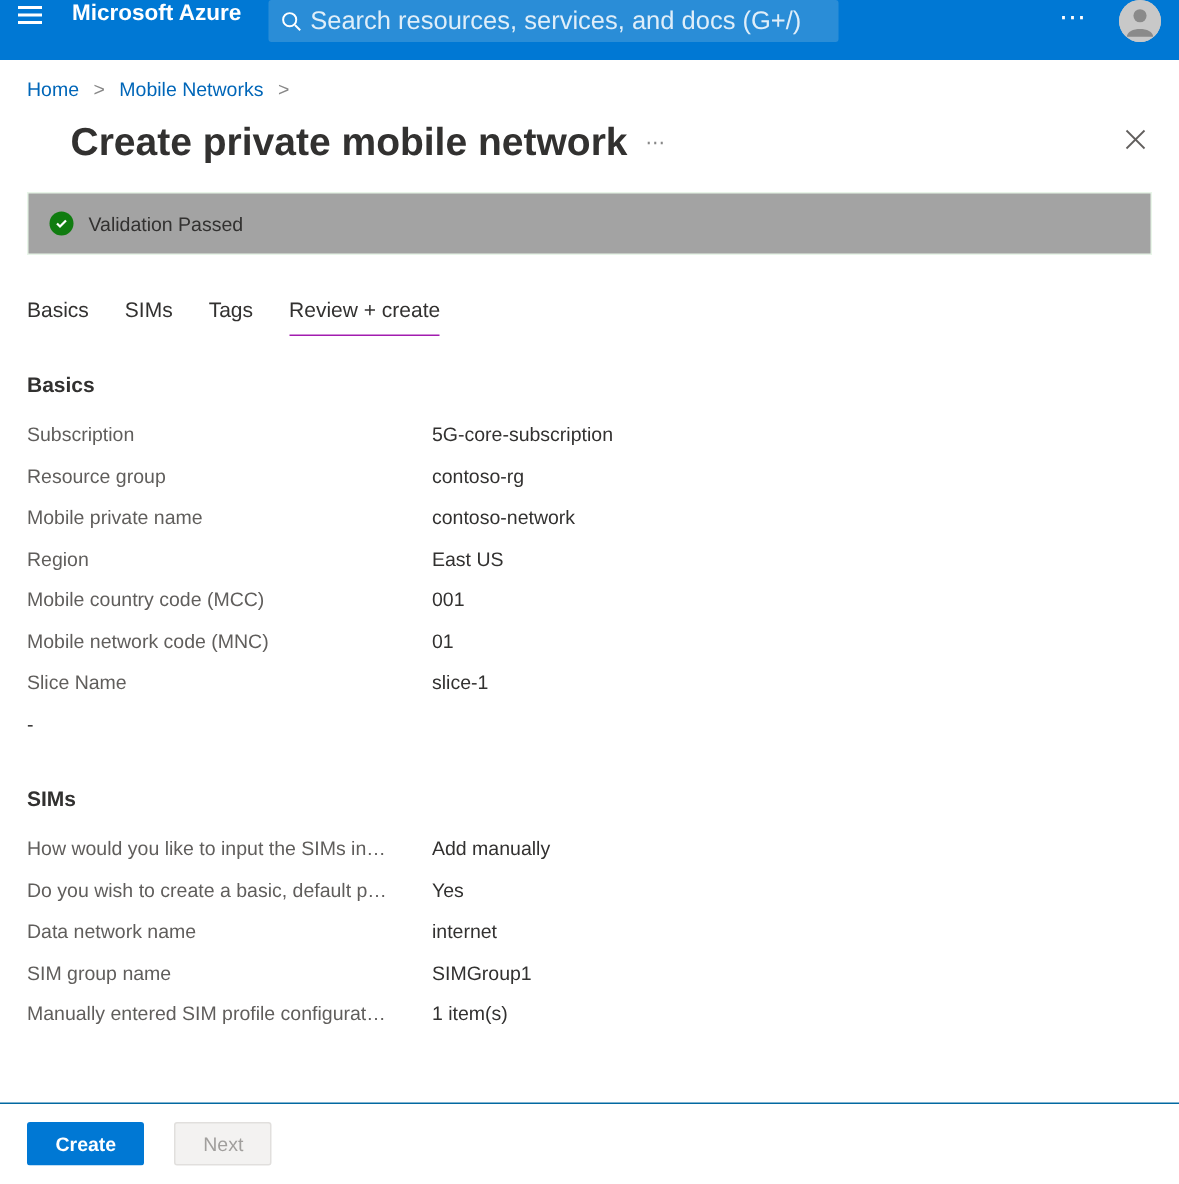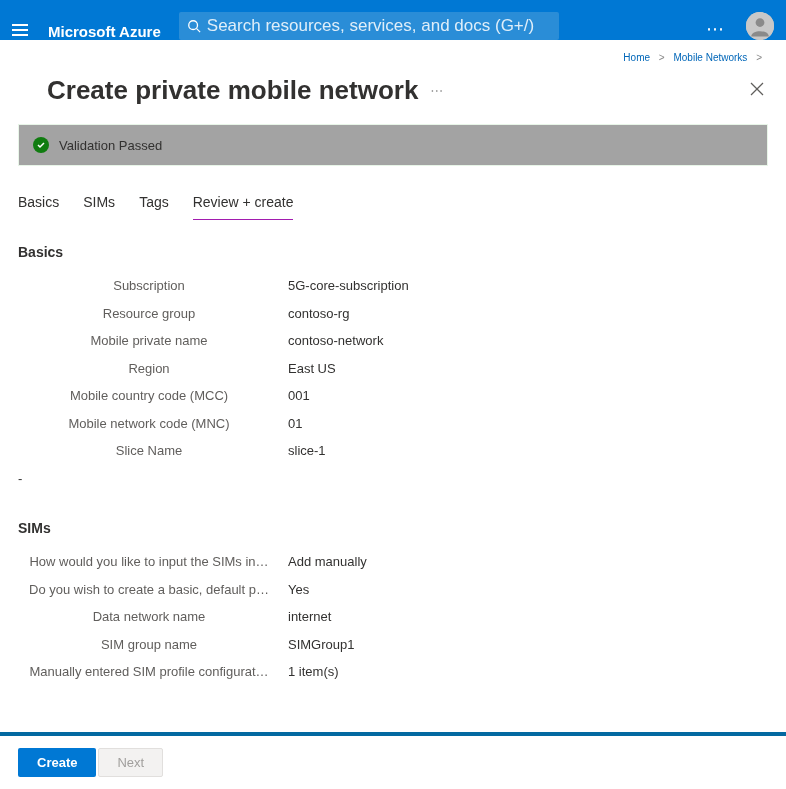--- a/index.html
+++ b/index.html
@@ -1,33 +1,33 @@
 <!DOCTYPE html>
 <html><head>
 <meta charset="utf-8">
 <style>
   * { box-sizing: border-box; margin: 0; padding: 0; }
   body { font-family: "Segoe UI", -apple-system, sans-serif; font-size: 13px; color: #323130; width: 786px; height: 789px; overflow: hidden; background: #fff; }
   
   
-  .header-bar { background: #0078d4; height: 40px; display: flex; align-items: flex-end; padding: 0 12px; gap: 10px; }
+  .header-bar { background: #0078d4; height: 40px; display: flex; align-items: flex-start; padding: 0 12px; gap: 10px; }
   .hamburger { width: 20px; height: 20px; cursor: pointer; display: flex; flex-direction: column; justify-content: center; gap: 3px; }
   .hamburger span { display: block; height: 2px; background: #fff; width: 16px; }
   .brand { color: #fff; font-weight: 600; font-size: 15px; margin-left: 6px; margin-right: 8px; white-space: nowrap; }
   .search-box { flex: 0 0 380px; height: 28px; background: #2a8dd7; border-radius: 2px; display: flex; align-items: center; padding: 0 8px; }
   .search-box svg { flex-shrink: 0; }
   .search-input { border: none; background: transparent; color: #fff; font-size: 17px; margin-left: 6px; width: 100%; outline: none; }
   .search-input::placeholder { color: rgba(255,255,255,0.85); }
   .header-spacer { flex: 1; }
   .header-more { color: #fff; font-size: 18px; letter-spacing: 2px; cursor: pointer; margin-right: 10px; }
   .avatar { width: 28px; height: 28px; border-radius: 50%; background: #c8c8c8; display: flex; align-items: center; justify-content: center; }
   .avatar svg { width: 28px; height: 28px; }
   
   
-  .breadcrumb { padding: 12px 18px 8px 18px; font-size: 10px; text-align: right; }
+  .breadcrumb { padding: 12px 18px 8px 18px; font-size: 13px; }
   .breadcrumb a { color: #0066b8; text-decoration: none; }
   .breadcrumb .sep { color: #888; margin: 0 6px; }
   
   
   .title-row { display: flex; align-items: center; padding: 4px 18px 18px 18px; }
   .page-title { font-size: 26px; font-weight: 600; color: #323130; margin-left: 29px; }
   .title-more { margin-left: 12px; color: #888; cursor: pointer; letter-spacing: 1px; }
   .title-spacer { flex: 1; }
   .close-btn { cursor: pointer; padding: 4px; }
   .close-btn svg { width: 14px; height: 14px; }
@@ -42,26 +42,26 @@
   .validation-text { font-size: 13px; color: #323130; }
   
   
   .tabs { display: flex; gap: 24px; border-bottom: none; margin-bottom: 24px; }
   .tab { padding: 8px 0; font-size: 14px; color: #323130; cursor: pointer; border-bottom: 2px solid transparent; }
   .tab.active { color: #323130; border-bottom: 1px solid #a21caf; font-weight: 400; }
   
   
   .section-heading { font-weight: 600; font-size: 14px; margin-bottom: 12px; margin-top: 6px; }
   .kv-row { display: flex; padding: 4px 0; font-size: 13px; line-height: 1.5; }
-  .kv-label { width: 270px; color: #605e5c; overflow: hidden; text-overflow: ellipsis; white-space: nowrap; padding-right: 8px; text-align: center;}
+  .kv-label { width: 270px; color: #605e5c; overflow: hidden; text-overflow: ellipsis; white-space: nowrap; padding-right: 8px;}
   .kv-value { color: #323130; }
   .section-gap { height: 22px; }
   
   
-  .bottom-bar { position: absolute; bottom: 0; left: 0; right: 0; border-top: 4px solid #0369a1; padding: 12px 18px; display: flex; gap: 2px; background: #fff; }
+  .bottom-bar { position: absolute; bottom: 0; left: 0; right: 0; border-top: 1px solid #0369a1; padding: 12px 18px; display: flex; gap: 20px; background: #fff; }
   .btn { padding: 6px 18px; font-size: 13px; border-radius: 2px; cursor: pointer; border: 1px solid transparent; font-family: inherit; }
   .btn-primary { background: #0078d4; color: #fff; font-weight: 600; }
   .btn-secondary { background: #fff; color: #323130; border: 1px solid #8a8886; }
   .btn-disabled { background: #f3f2f1; color: #a19f9d; border: 1px solid #e1dfdd; cursor: default; }
 </style>
 </head>
 <body>
 
 <div class="header-bar">
   <div class="hamburger">

